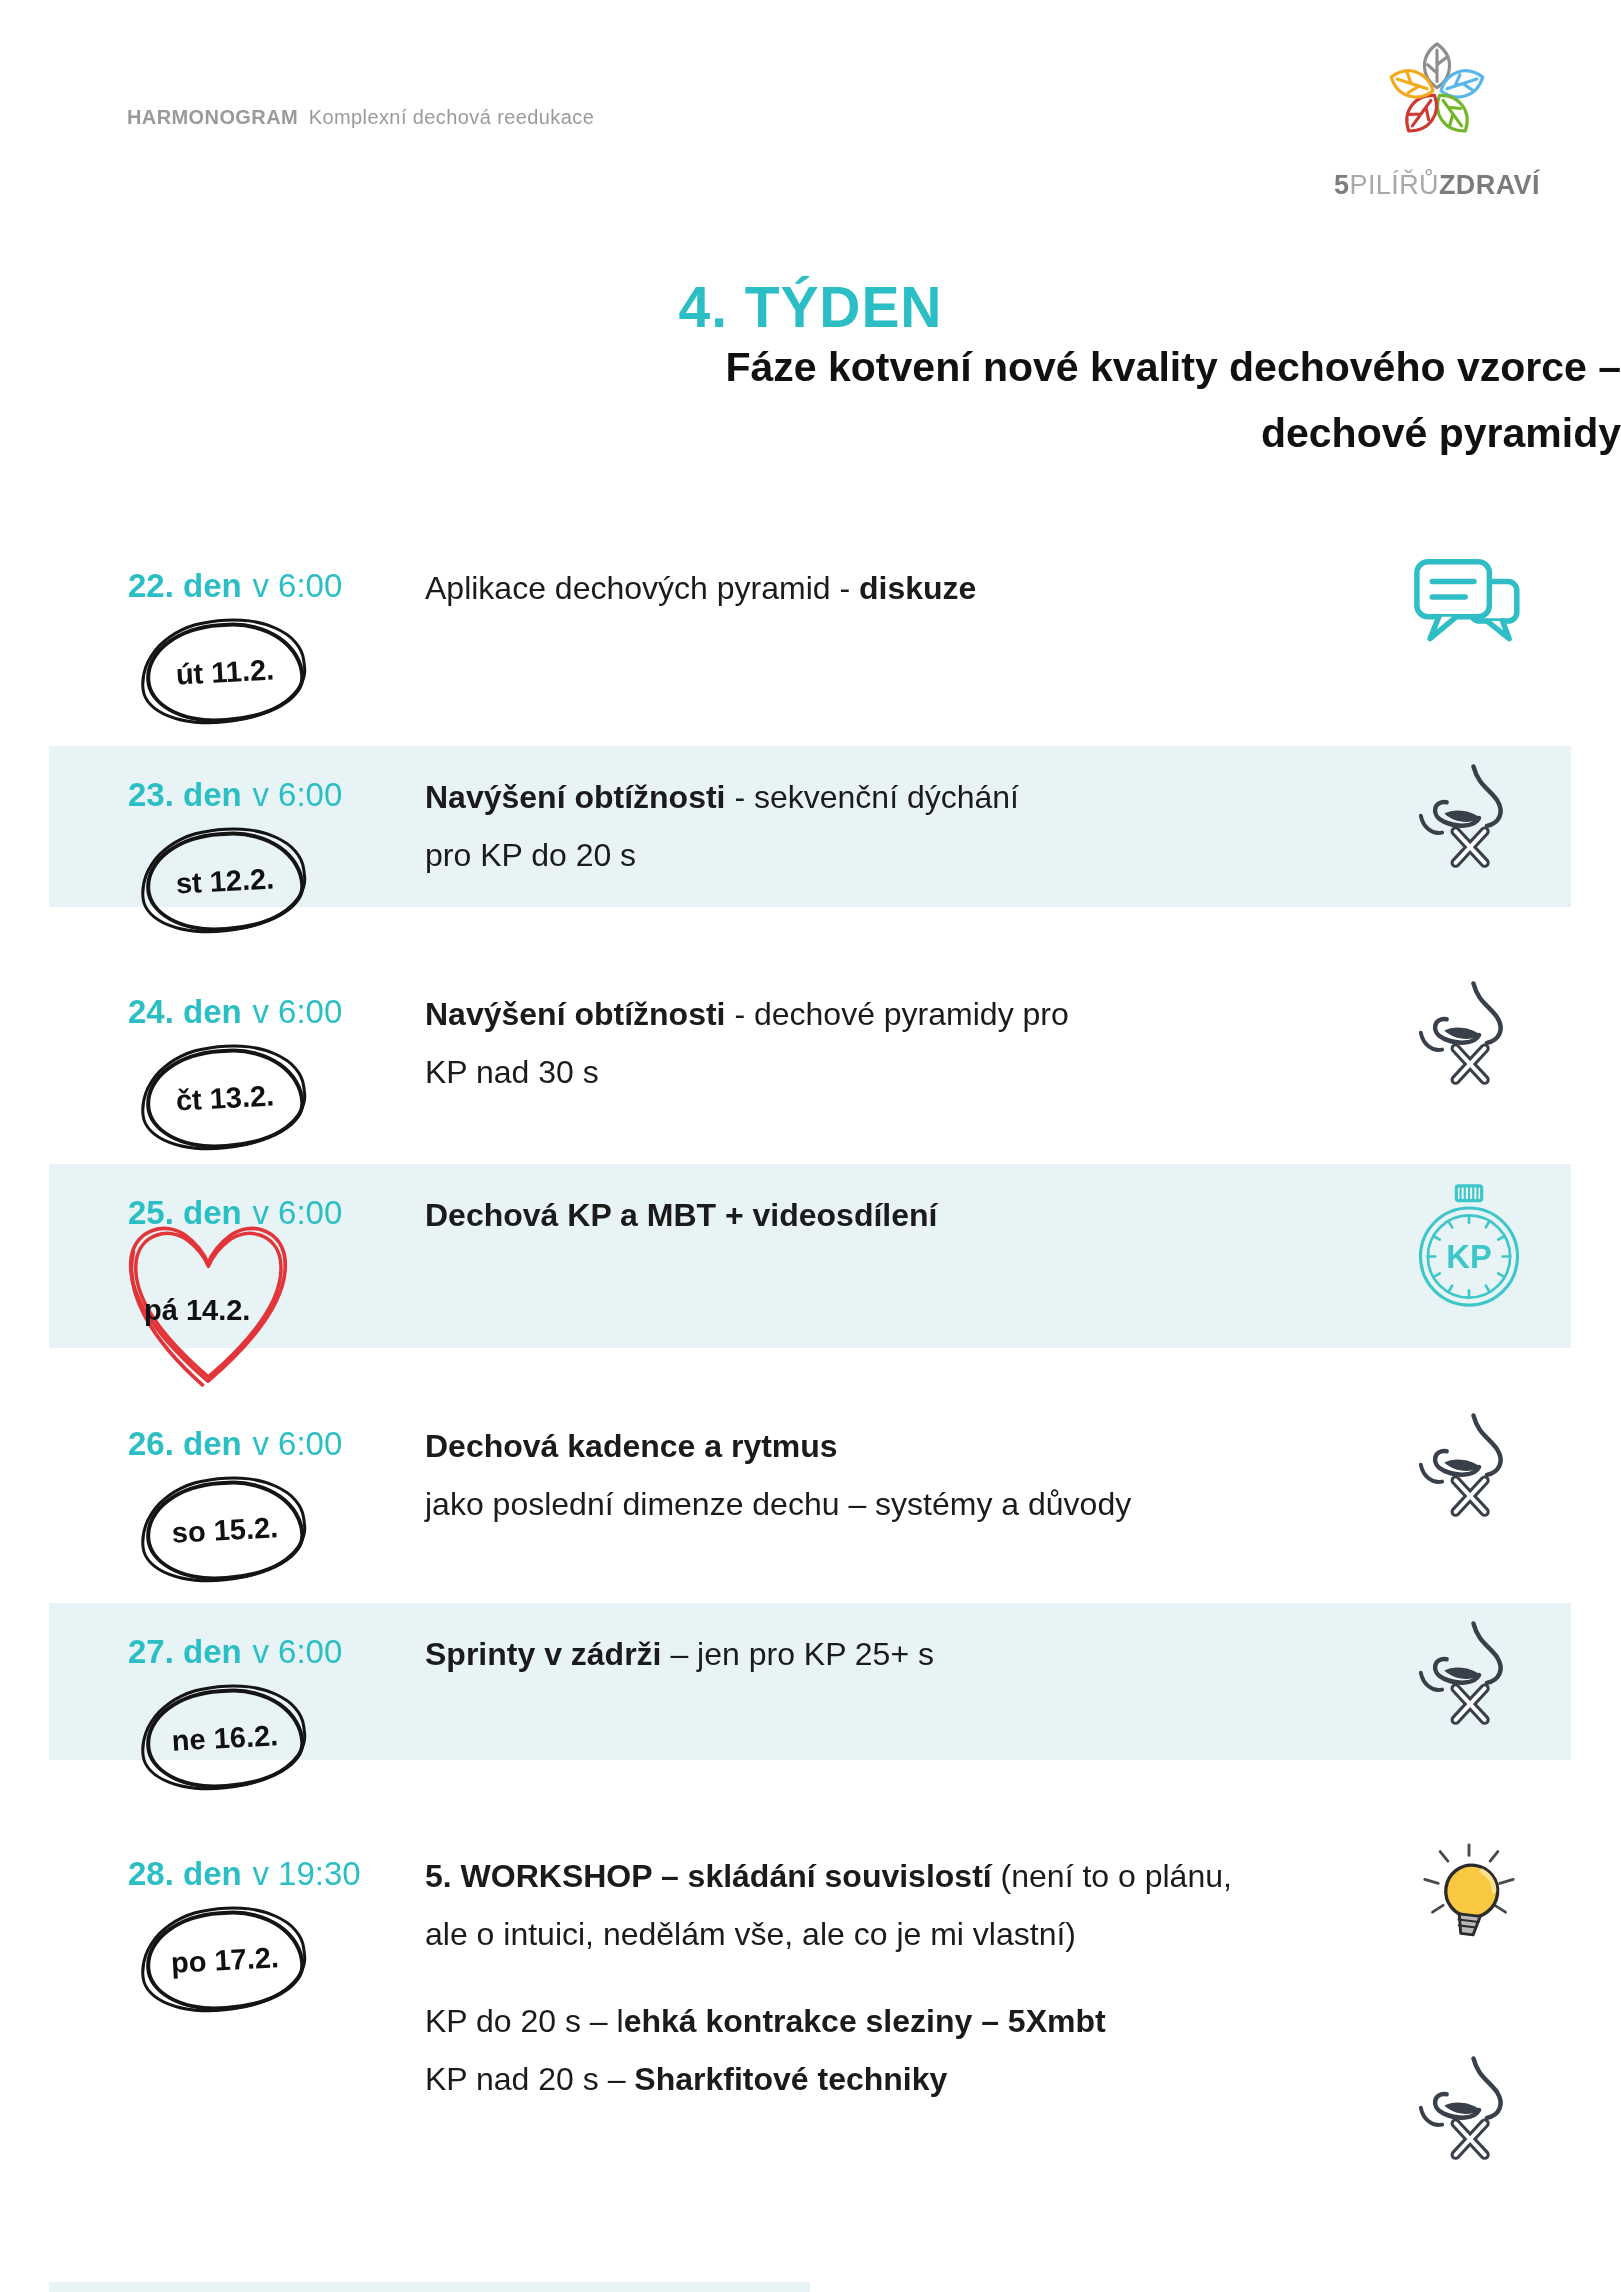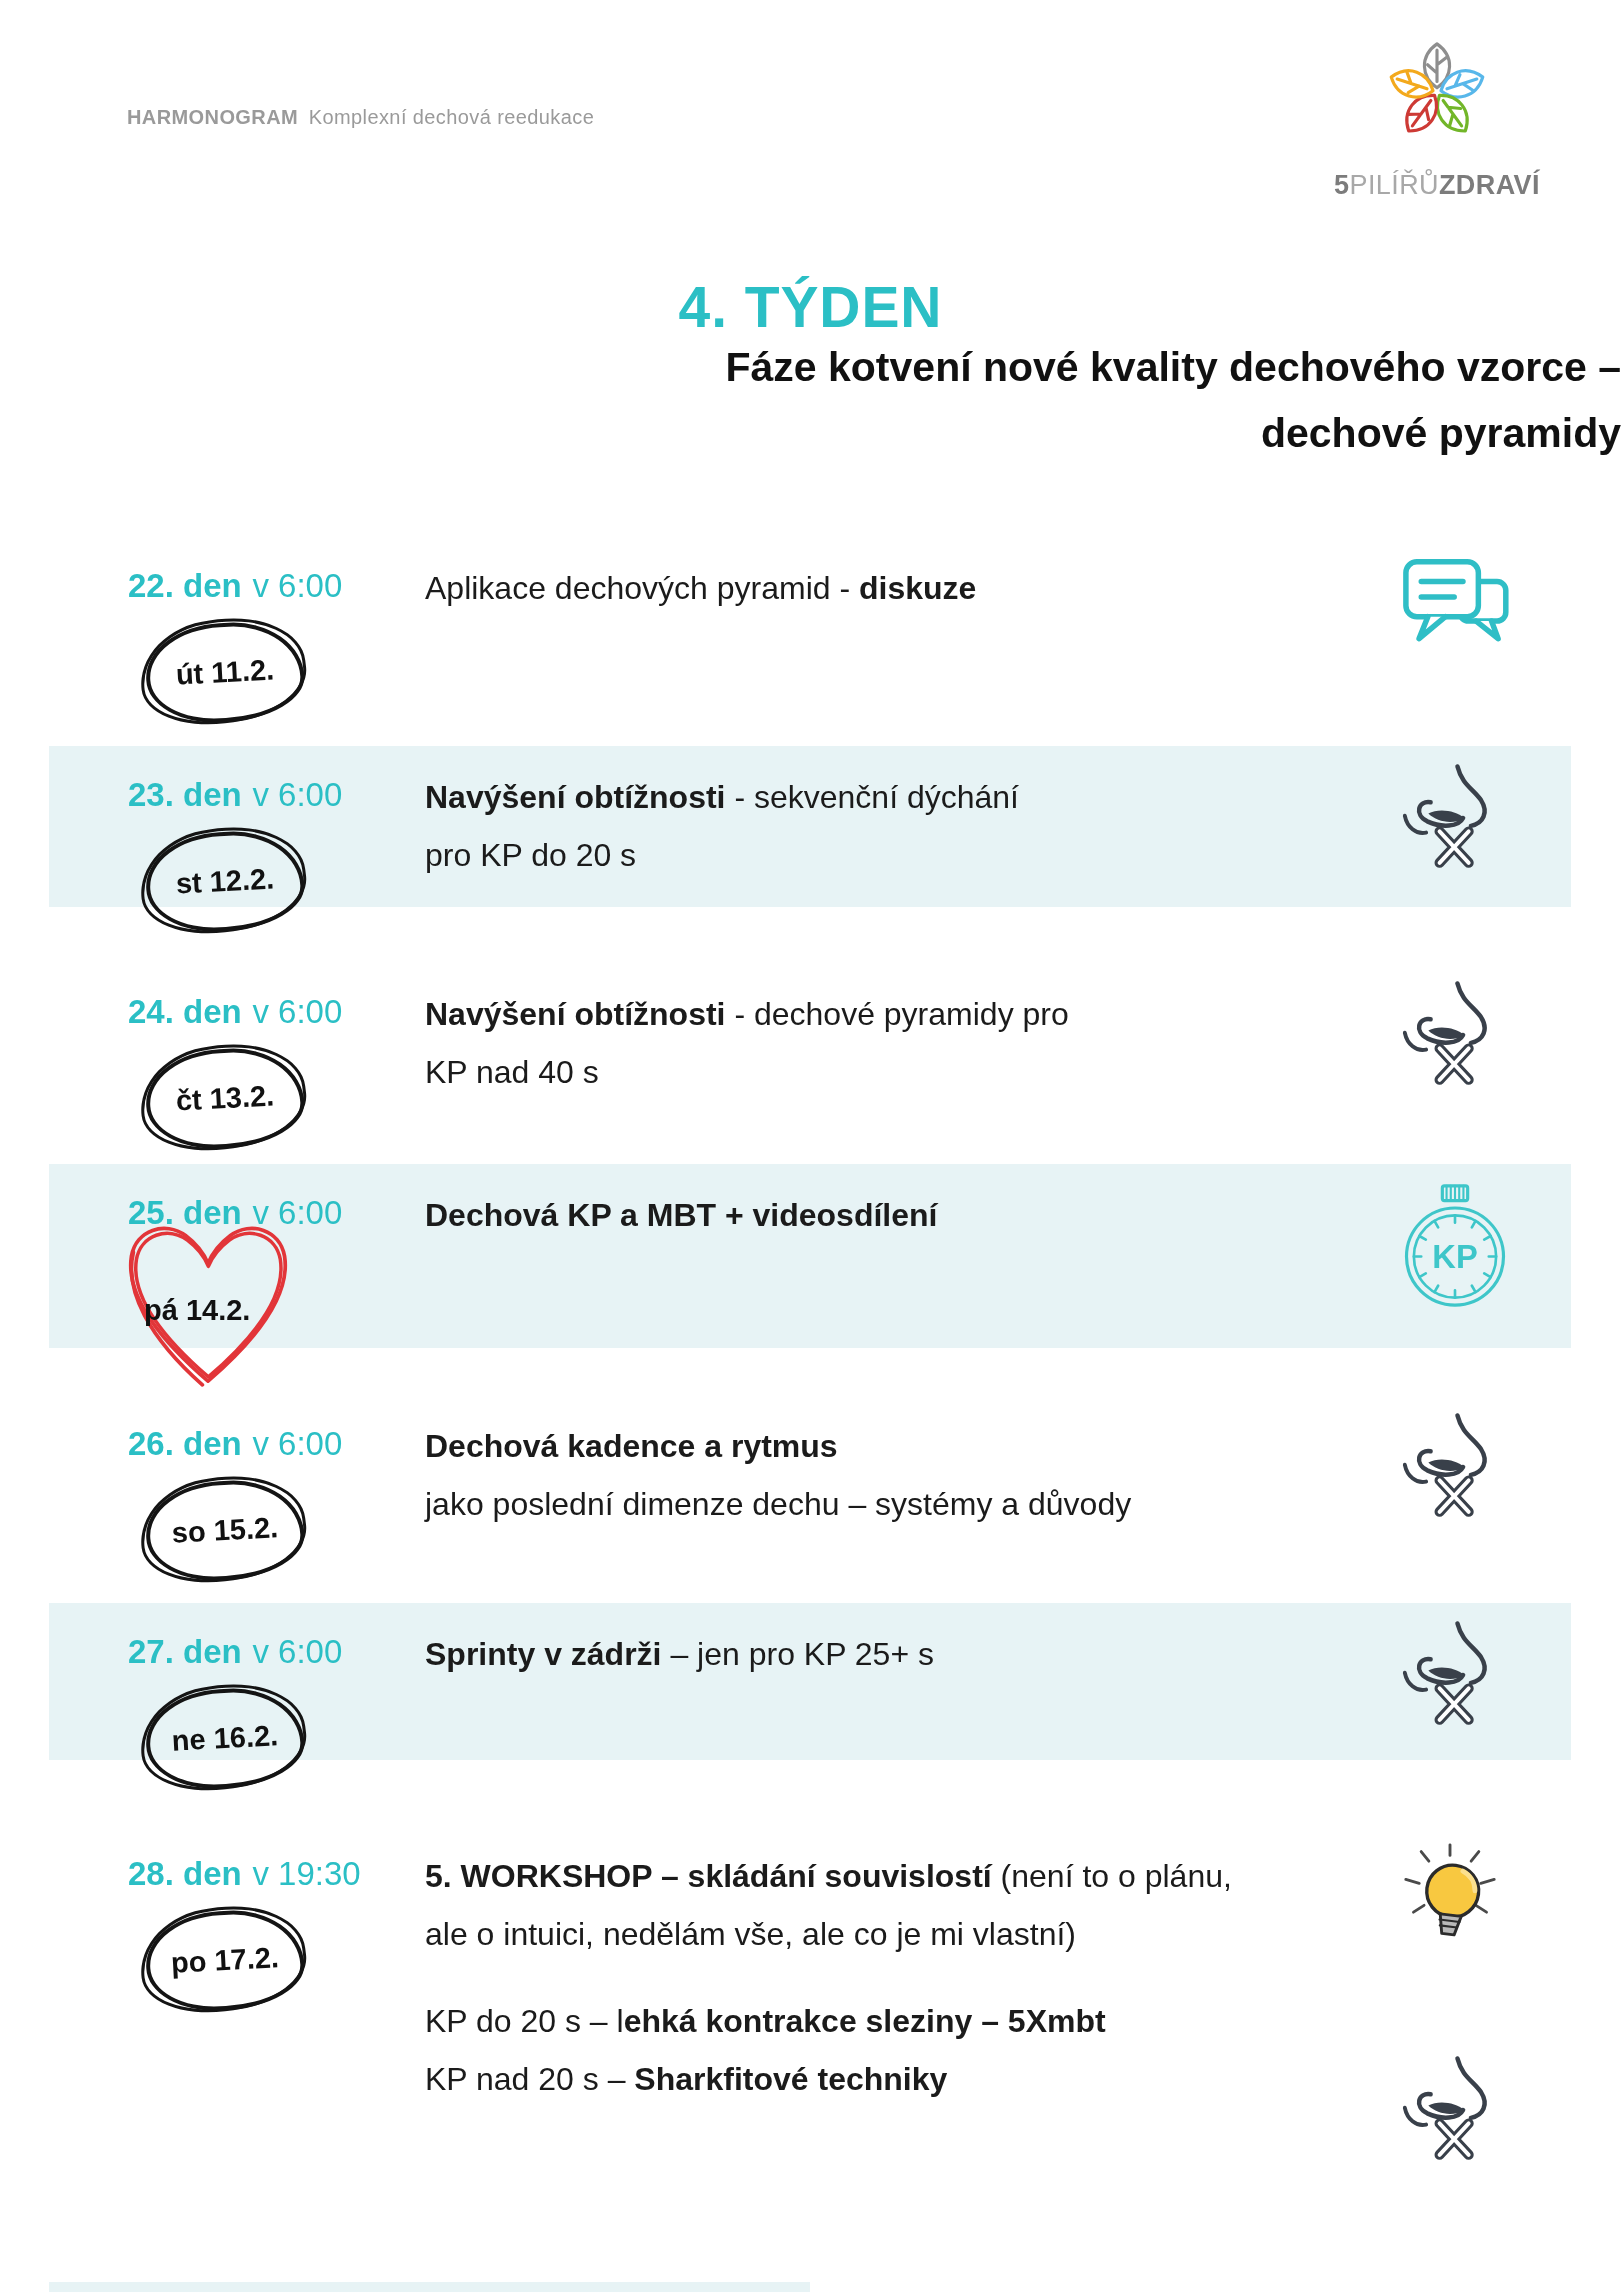--- a/index.html
+++ b/index.html
@@ -38,21 +38,21 @@
 
   .heart-wrap{position:absolute;left:56px;top:23px;width:206px;height:224px;}
   .heart-wrap svg{position:absolute;left:0;top:0;}
   .heart-wrap span{position:absolute;left:39px;top:107px;font-size:29px;font-weight:bold;color:#111;}
 
   .content{position:absolute;left:376px;top:23px;width:1075px;font-size:32px;line-height:1.8;color:#1b1b1b;}
   .content p{margin:0 0 30px 0;}
   .content .b{font-weight:bold;}
 
   .icons{position:absolute;left:1348px;top:16px;width:143px;display:flex;flex-direction:column;
-         gap:90px;text-decoration:underline;}
+         gap:90px;align-items:center;text-decoration:underline;}
   .icons .ic{display:block;line-height:0;}
 
   .peek{position:absolute;left:49px;top:2282px;width:761px;height:10.7px;background:#e7f3f5;}
 </style>
 </head>
 <body>
 
 <div class="page">
 
   <div class="doc-header">
@@ -128,21 +128,21 @@
       <path d="M38,62 L64,90 M64,62 L38,90" stroke="#ffffff" stroke-width="3.5"></path>
     </svg></span>
         </div>
       </div>
       <div class="row" style="top: 963px; height: 184px;">
         <div class="day"><span class="d">24. den</span><span class="t">v 6:00</span></div>
         <div class="datecircle">
           <span>čt 13.2.</span>
         </div>
         <div class="content">
-          <p><span class="b">Navýšení obtížnosti</span><span> - dechové pyramidy pro</span><br><span>KP nad 40 s</span></p>
+          <p><span class="b">Navýšení obtížnosti</span><span> - dechové pyramidy pro</span><br><span>KP nad 30 s</span></p>
         </div>
         <div class="icons">
           <span class="ic"><svg width="112" height="112" viewBox="0 0 100 100" fill="none" stroke="#39404a" stroke-width="4" stroke-linecap="round" stroke-linejoin="round">
       <path d="M54,4 C58,20 68,24 75,34 C82,45 77,55 66,57"></path>
       <path d="M30,36 C19,34 15,47 27,53 C40,59 55,58 59,50"></path>
       <path d="M28,46 C37,41 52,43 60,50 C51,56 36,54 28,46 Z" fill="#39404a" stroke="none"></path>
       <path d="M7,48 C9,58 17,65 26,63" stroke-width="3.5"></path>
       <path d="M38,62 L64,90 M64,62 L38,90" stroke-width="9"></path>
       <path d="M38,62 L64,90 M64,62 L38,90" stroke="#ffffff" stroke-width="3.5"></path>
     </svg></span>

